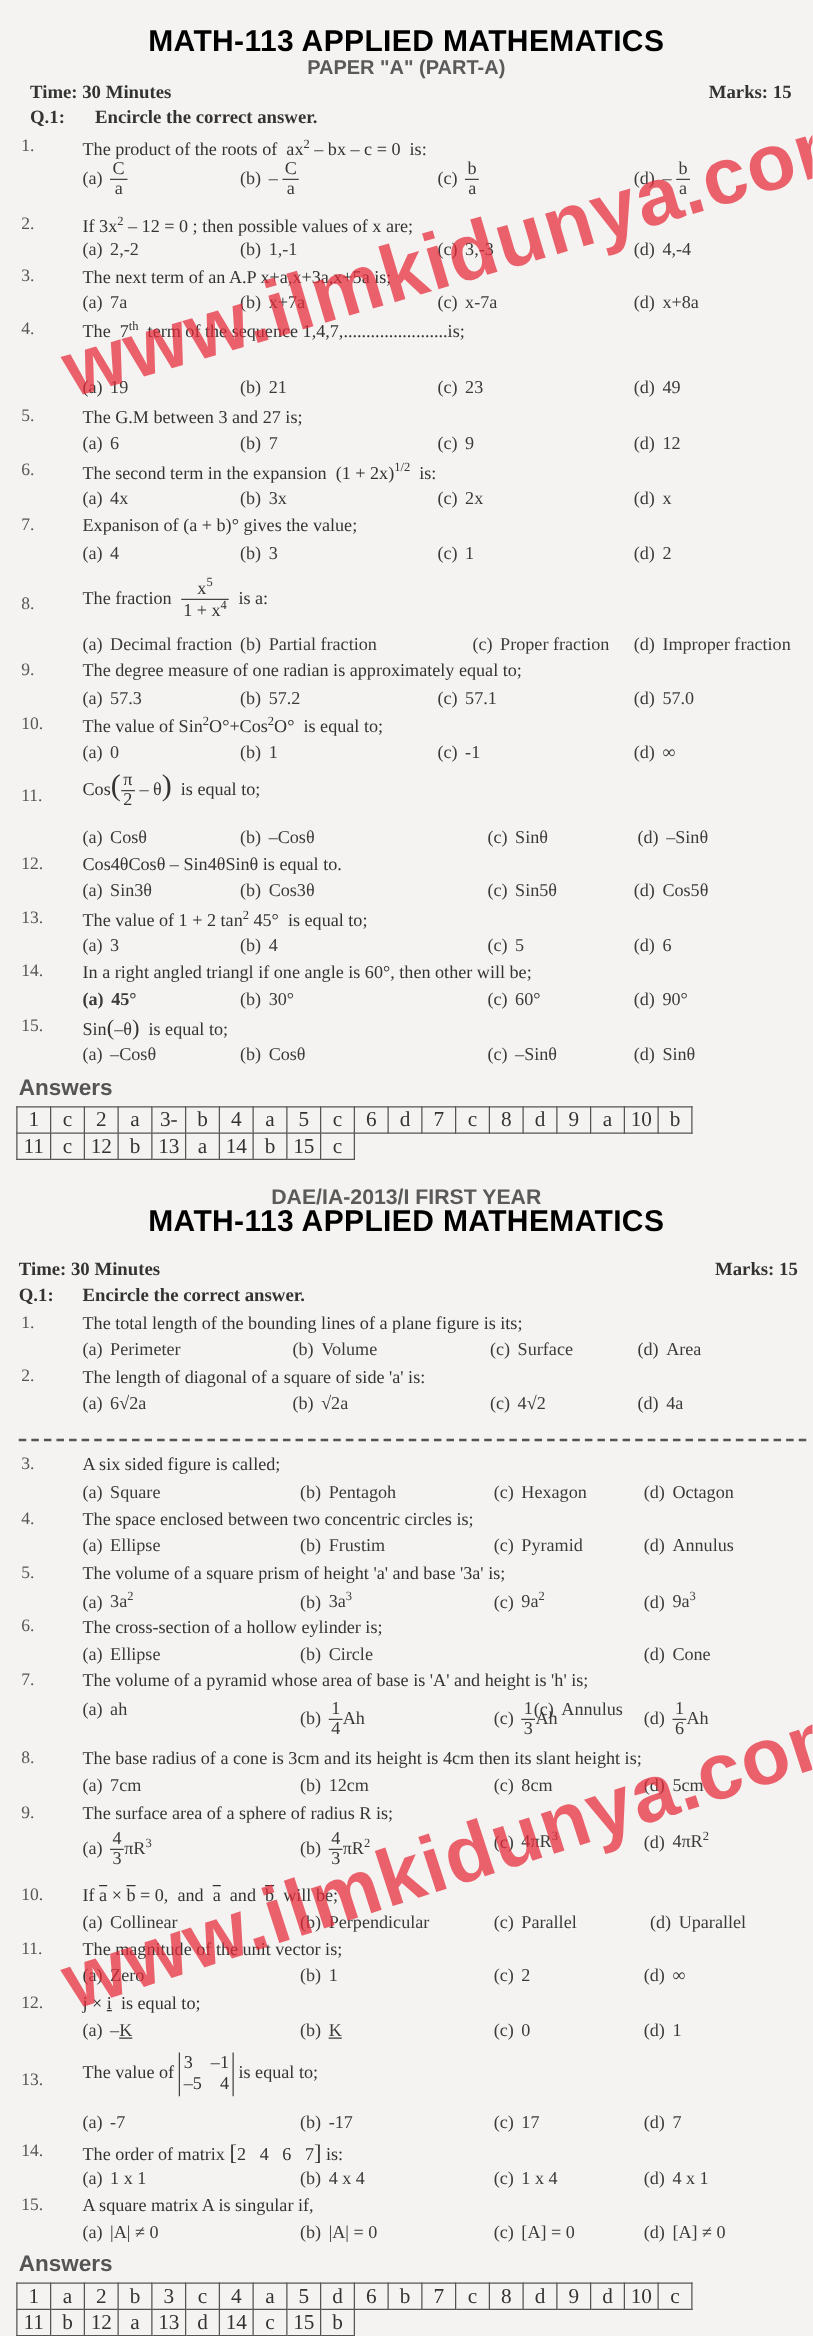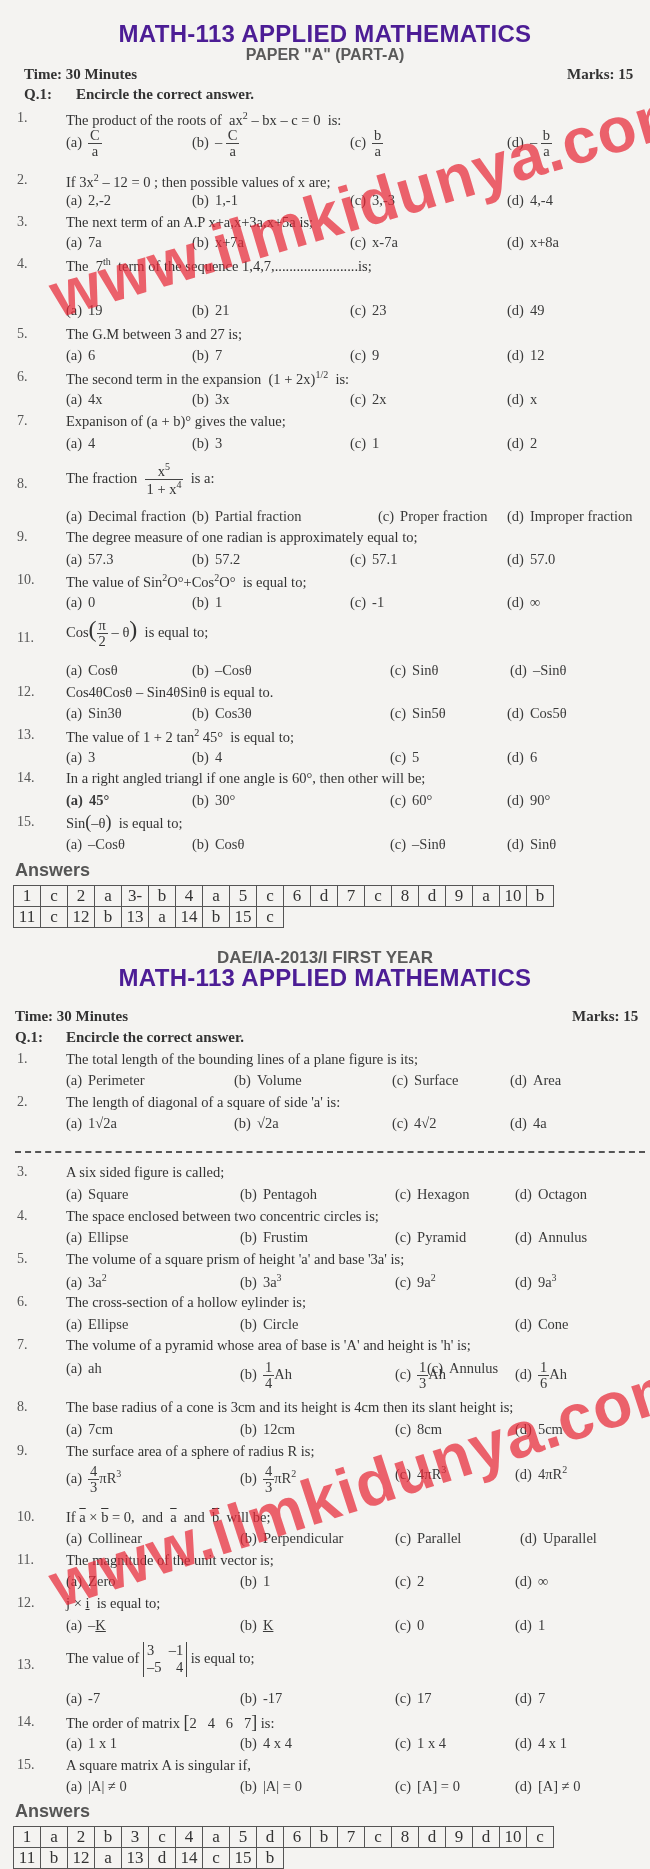--- a/index.html
+++ b/index.html
@@ -6,21 +6,21 @@
   body {
     width:650px; height:1869px; overflow:hidden; position:relative;
     background:#f4f3f1;
     font-family:"Liberation Serif", serif;
     color:#2e2e2e;
   }
   .page { position:absolute; left:0; top:0; width:650px; height:1869px; }
   .hdr { position:absolute; left:0; width:650px; text-align:center;
     font-family:"Liberation Sans", sans-serif; font-weight:bold; color:#5a5a5a; white-space:nowrap; }
   .hdr1 { font-size:17px; }
-  .hdr2 { font-size:24px; color:#4c1d95; letter-spacing:0.3px; }
+  .hdr2 { font-size:24px; color:#000000; letter-spacing:0.3px; }
   .hdr3 { font-size:16px; }
   .meta { position:absolute; font-weight:bold; font-size:15px; color:#333; white-space:nowrap; }
   .q-num { position:absolute; left:17px; font-size:14px; color:#555; }
   .q-text { position:absolute; left:66px; font-size:14.5px; color:#333; white-space:nowrap; }
   .opt { position:absolute; font-size:14.5px; color:#3a3a3a; white-space:nowrap; }
   .opt .lbl { display:inline-block; margin-right:6px; }
   .frac { display:inline-block; vertical-align:middle; text-align:center; line-height:1.05; }
   .frac .num { display:block; border-bottom:1px solid #444; padding:0 2px; }
   .frac .den { display:block; padding:0 2px; }
   sup { font-size:10px; }
@@ -199,21 +199,21 @@
 
   <div class="q-num" style="top:1051px;">1.</div>
   <div class="q-text" style="top:1051px;">The total length of the bounding lines of a plane figure is its;</div>
   <div class="opt" style="left:66px; top:1072px;"><span class="lbl">(a)</span><span>Perimeter</span></div>
   <div class="opt" style="left:234px; top:1072px;"><span class="lbl">(b)</span><span>Volume</span></div>
   <div class="opt" style="left:392px; top:1072px;"><span class="lbl">(c)</span><span>Surface</span></div>
   <div class="opt" style="left:510px; top:1072px;"><span class="lbl">(d)</span><span>Area</span></div>
 
   <div class="q-num" style="top:1094px;">2.</div>
   <div class="q-text" style="top:1094px;">The length of diagonal of a square of side 'a' is:</div>
-  <div class="opt" style="left:66px; top:1115px;"><span class="lbl">(a)</span><span>1√2a</span></div>
+  <div class="opt" style="left:66px; top:1115px;"><span class="lbl">(a)</span><span>6√2a</span></div>
   <div class="opt" style="left:234px; top:1115px;"><span class="lbl">(b)</span><span>√2a</span></div>
   <div class="opt" style="left:392px; top:1115px;"><span class="lbl">(c)</span><span>4√2</span></div>
   <div class="opt" style="left:510px; top:1115px;"><span class="lbl">(d)</span><span>4a</span></div>
 
   <div class="dash" style="top:1151px;"></div>
 
   <div class="q-num" style="top:1164px;">3.</div>
   <div class="q-text" style="top:1164px;">A six sided figure is called;</div>
   <div class="opt" style="left:66px; top:1186px;"><span class="lbl">(a)</span><span>Square</span></div>
   <div class="opt" style="left:240px; top:1186px;"><span class="lbl">(b)</span><span>Pentagoh</span></div>

